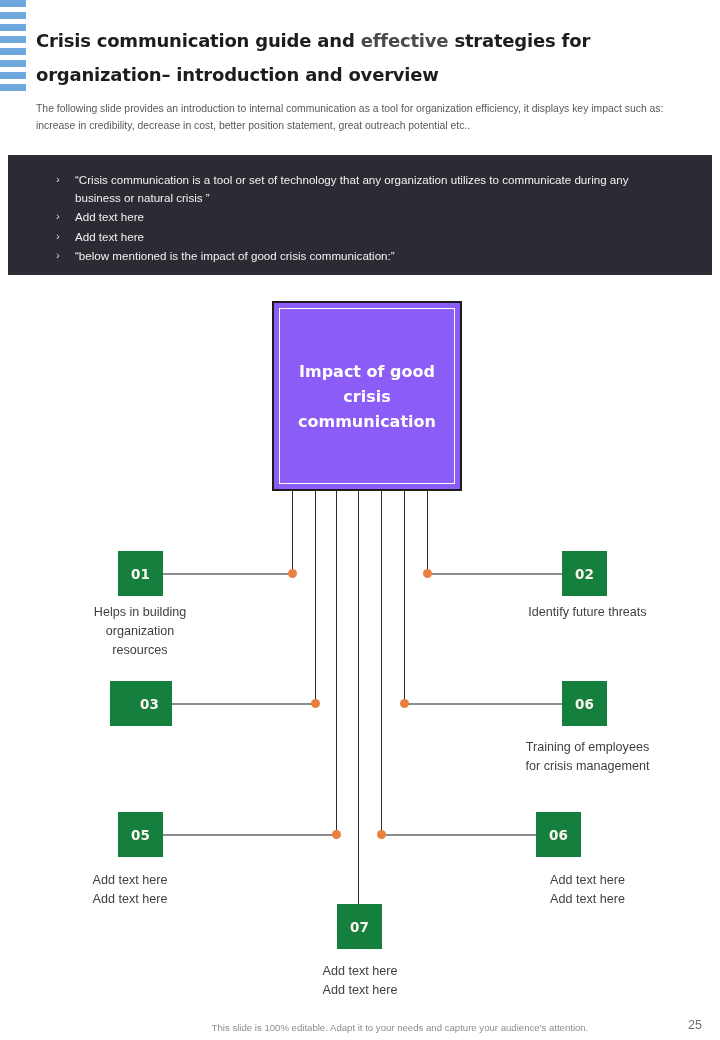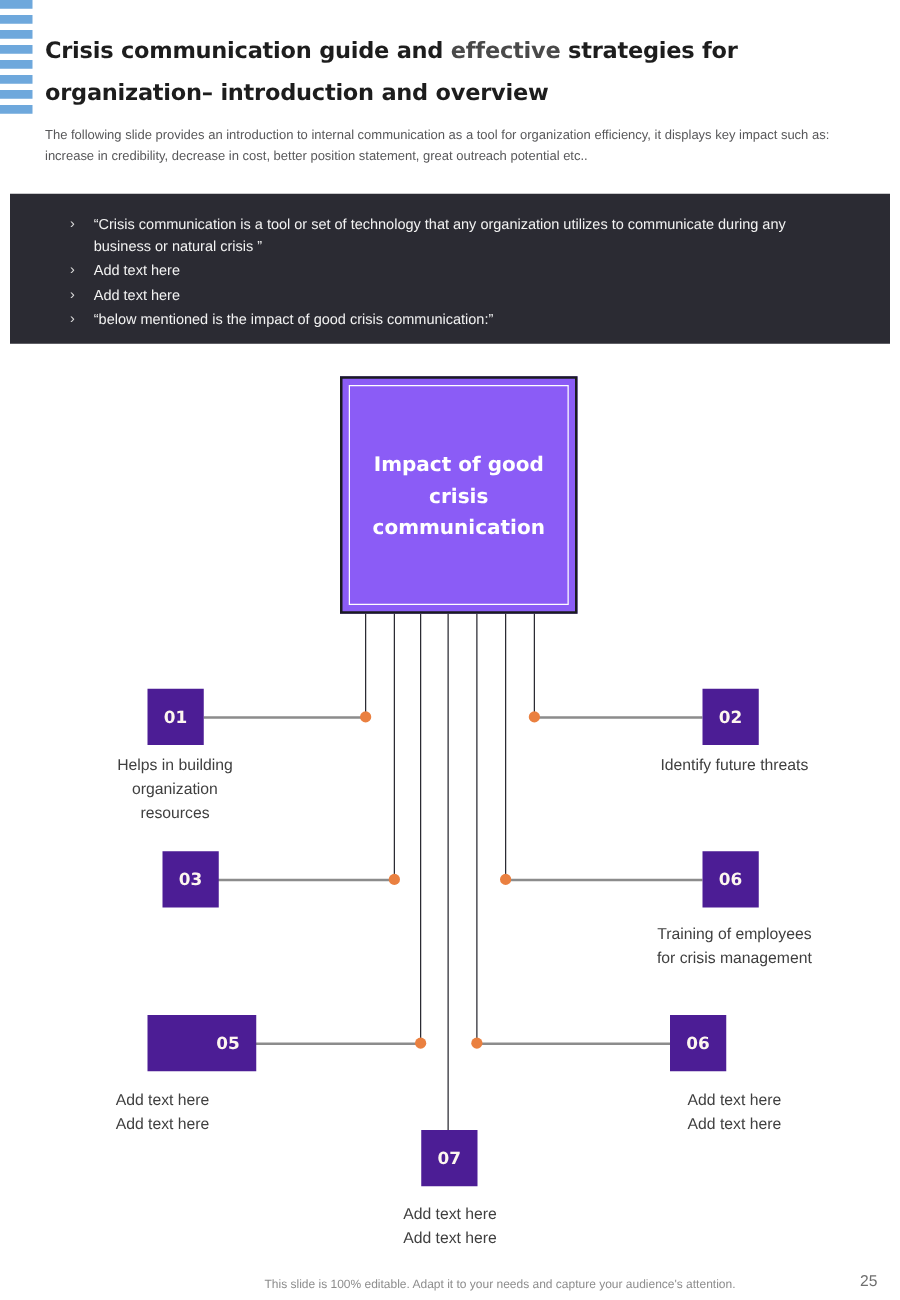--- a/index.html
+++ b/index.html
@@ -156,21 +156,21 @@
     height: 9px;
     border-radius: 50%;
     background: #ea8040;
   }
 
   
   .numbox {
     position: absolute;
     width: 45px;
     height: 45px;
-    background: #4c1d95;
+    background: #15803d;
     display: flex;
     align-items: center;
     justify-content: center;
   }
   .numbox span {
     font-family: "DejaVu Sans", sans-serif;
     font-size: 13.5px;
     font-weight: bold;
     color: #fdf6ef;
   }
@@ -261,27 +261,27 @@
     <div class="hub-inner"></div>
     <div class="hub-text">Impact of good crisis communication</div>
   </div>
 
   <div class="numbox" style="left:118px; top:551px;">
     <span>01</span>
   </div>
   <div class="numbox" style="left:562px; top:551px;">
     <span>02</span>
   </div>
-  <div class="numbox" style="left:130px; top:681px;">
+  <div class="numbox" style="left:110px; top:681px;padding-left:17px;">
     <span>03</span>
   </div>
   <div class="numbox" style="left:562px; top:681px;">
     <span>06</span>
   </div>
-  <div class="numbox" style="left:118px; top:812px;padding-left:42px;">
+  <div class="numbox" style="left:118px; top:812px;">
     <span>05</span>
   </div>
   <div class="numbox" style="left:536px; top:812px;">
     <span>06</span>
   </div>
   <div class="numbox" style="left:337px; top:904px;">
     <span>07</span>
   </div>
 
   <div class="caption" style="left:45px; top:603px; width:190px;">Helps in building

